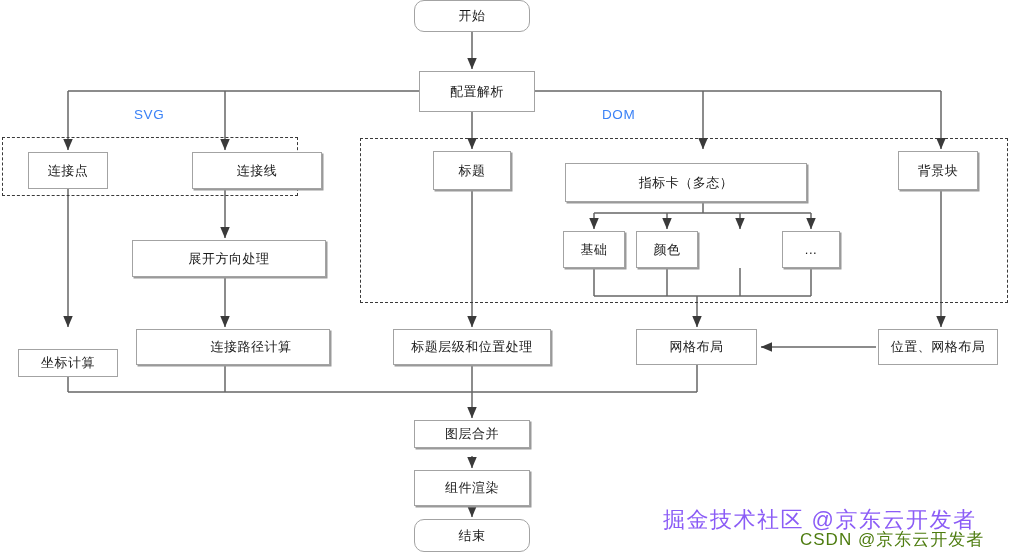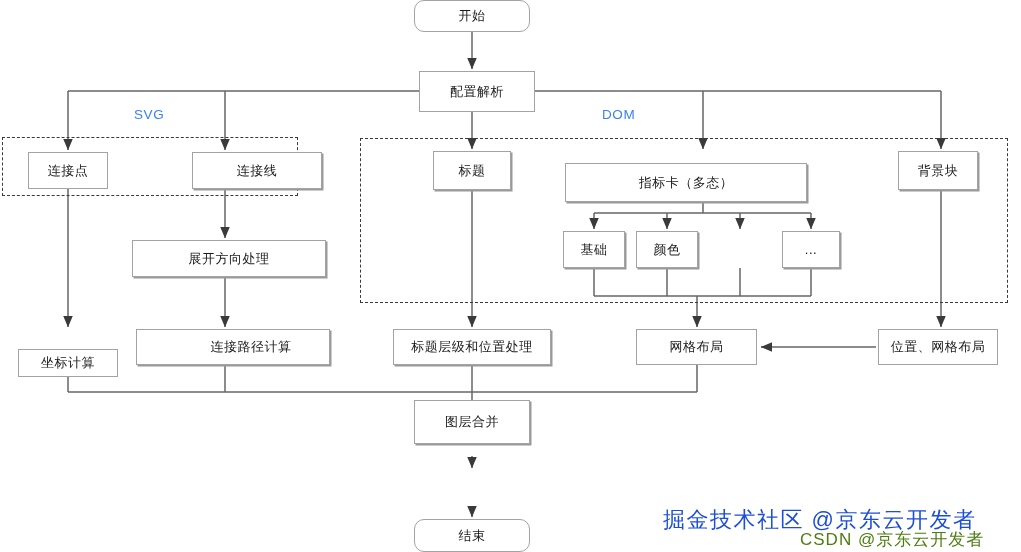--- a/index.html
+++ b/index.html
@@ -58,21 +58,21 @@
     white-space: nowrap;
   }
   .watermark {
     position: absolute;
     white-space: nowrap;
     z-index: 6;
     pointer-events: none;
   }
   .wm-primary {
     font-size: 22px;
-    color: #1d4ed8;
+    color: #8b5cf6;
     letter-spacing: 1.5px;
   }
   .wm-secondary {
     font-size: 17px;
     color: #4d7c0f;
     letter-spacing: 1px;
   }
 </style>
 </head>
 <body>
@@ -203,24 +203,27 @@
   </div>
 
   <div class="node" style="left:636px; top:329px; width:121px; height:36px;">
     <span>网格布局</span>
   </div>
 
   <div class="node" style="left:878px; top:329px; width:120px; height:36px;">
     <span>位置、网格布局</span>
   </div>
 
-  <div class="node shadowed" style="left:414px; top:400px; width:116px; height:44px;">
+  <div class="node shadowed" style="left:414px; top:420px; width:116px; height:28px;">
     <span>图层合并</span>
   </div>
 
+  <div class="node shadowed" style="left:414px; top:470px; width:116px; height:36px;">
+    <span>组件渲染</span>
+  </div>
 
   <div class="node terminal" style="left:414px; top:519px; width:116px; height:33px;">
     <span>结束</span>
   </div>
 
   <div class="watermark wm-primary" style="left:663px; top:505px;">掘金技术社区 @京东云开发者</div>
   <div class="watermark wm-secondary" style="left:800px; top:528px;">CSDN @京东云开发者</div>
 
 </div>
 

